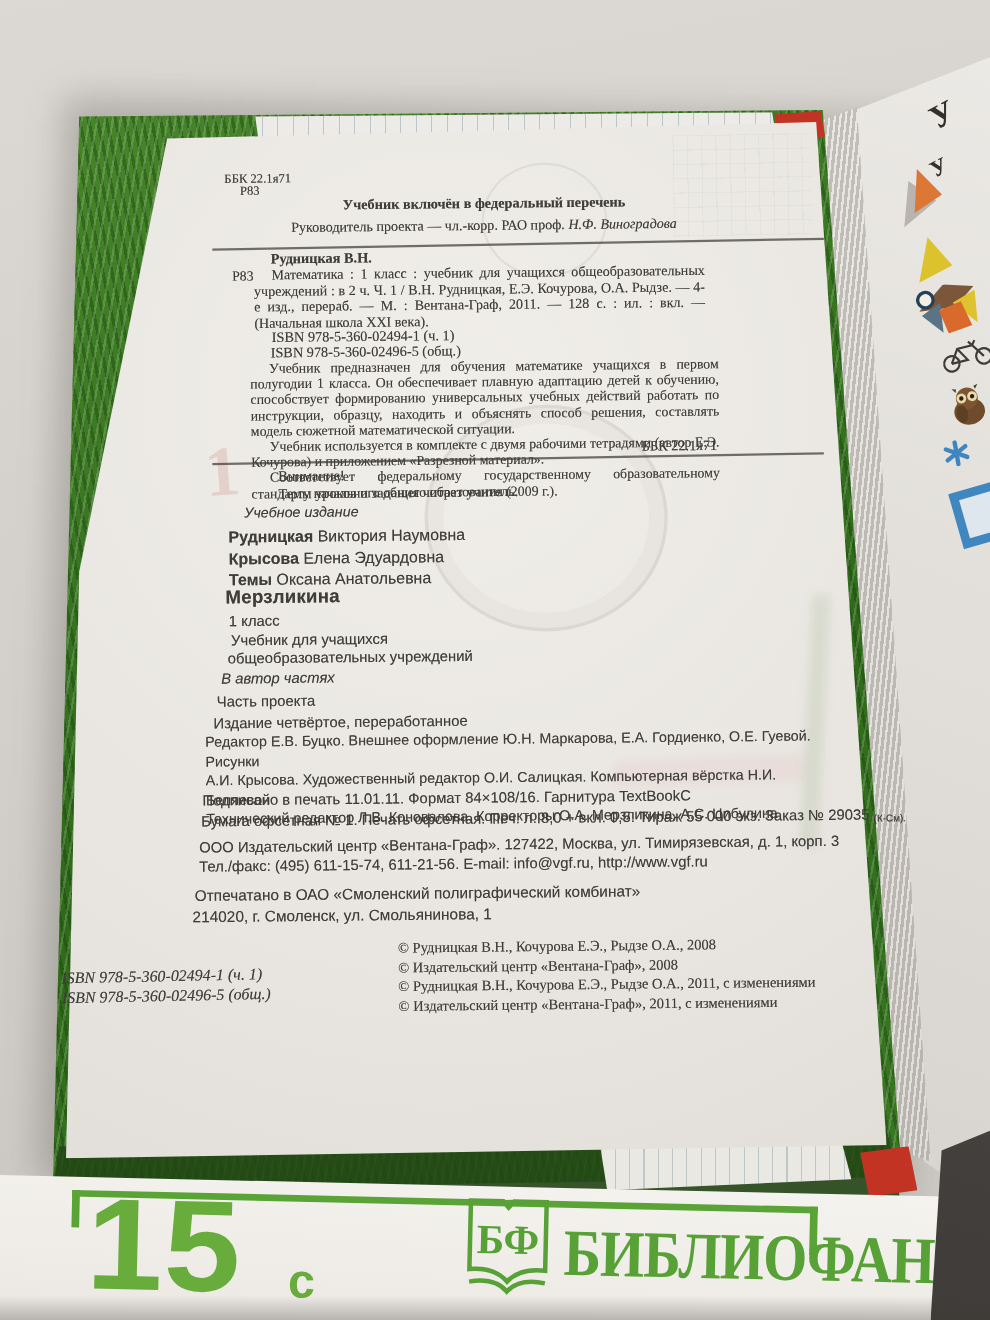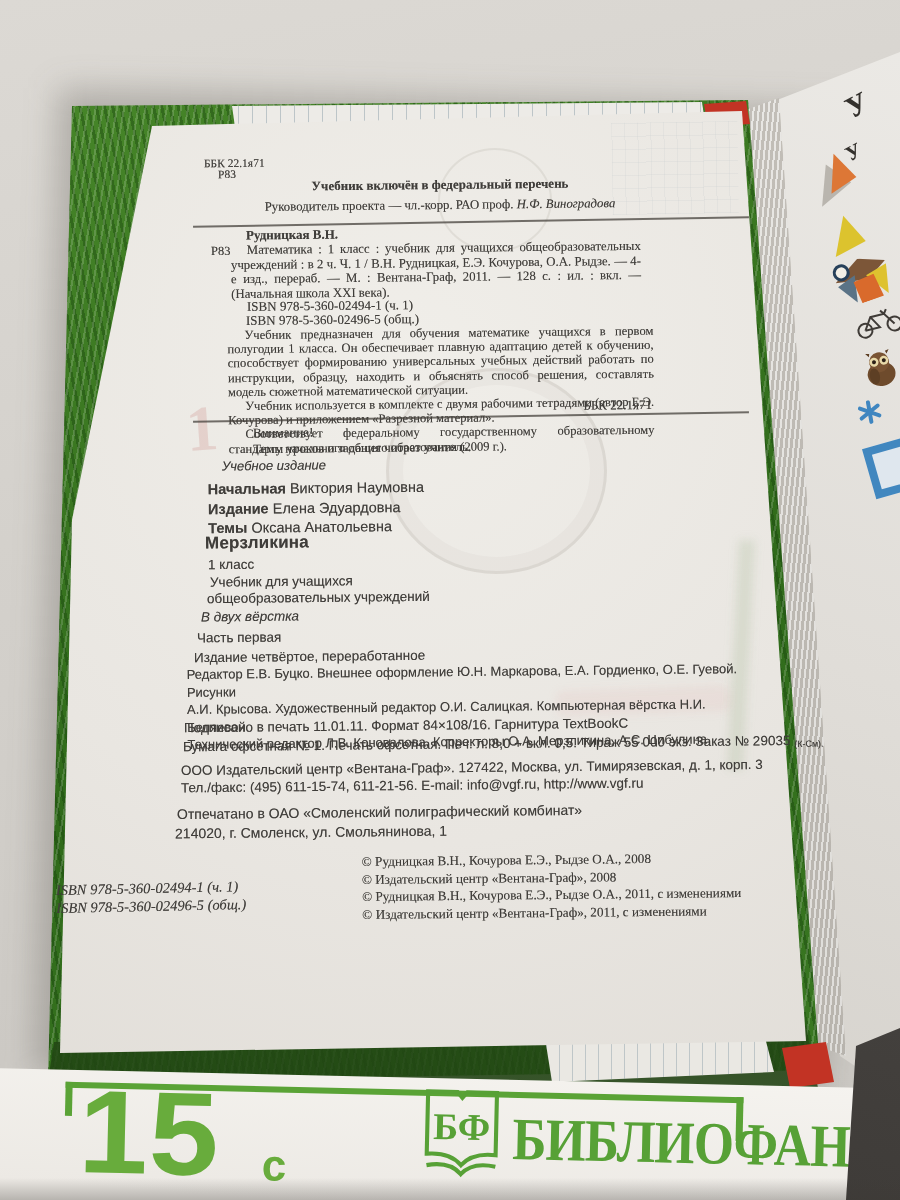--- a/index.html
+++ b/index.html
@@ -243,31 +243,31 @@
   <div class="rule rule2"></div>
 
   <div class="tb serif attn">
     <div>Внимание!</div>
     <div>Темы уроков и задания читает учитель.</div>
   </div>
 
   <div class="tb sans i ed-type">Учебное издание</div>
 
   <div class="tb sans authors">
-    <div><span class="b">Начальная</span><span> Виктория Наумовна</span></div>
-    <div><span class="b">Издание</span><span> Елена Эдуардовна</span></div>
+    <div><span class="b">Рудницкая</span><span> Виктория Наумовна</span></div>
+    <div><span class="b">Крысова</span><span> Елена Эдуардовна</span></div>
     <div><span class="b">Темы</span><span> Оксана Анатольевна</span></div>
   </div>
 
   <div class="tb sans b ttl">Мерзликина</div>
   <div class="tb sans grade">1 класс</div>
   <div class="tb sans sub1">Учебник для учащихся</div>
   <div class="tb sans sub2">общеобразовательных учреждений</div>
-  <div class="tb sans i parts">В двух вёрстка</div>
-  <div class="tb sans part1">Часть первая</div>
+  <div class="tb sans i parts">В автор частях</div>
+  <div class="tb sans part1">Часть проекта</div>
   <div class="tb sans ed4">Издание четвёртое, переработанное</div>
 
   <div class="tb sans credits">
     <div>Редактор Е.В. Буцко. Внешнее оформление Ю.Н. Маркарова, Е.А. Гордиенко, О.Е. Гуевой. Рисунки</div>
     <div>А.И. Крысова. Художественный редактор О.И. Салицкая. Компьютерная вёрстка Н.И. Беляевой</div>
     <div>Технический редактор Л.В. Коновалова. Корректоры О.А. Мерзликина, А.С. Цибулина</div>
   </div>
 
   <div class="tb sans print1">Подписано в печать 11.01.11. Формат 84×108/16. Гарнитура TextBookC</div>
   <div class="tb sans print2">

